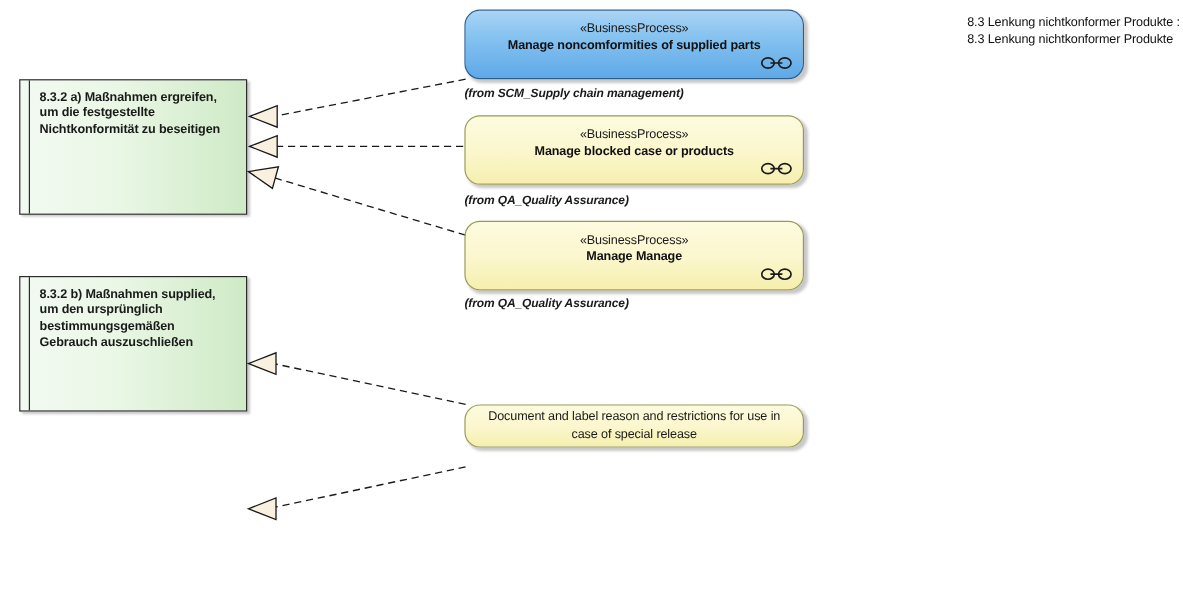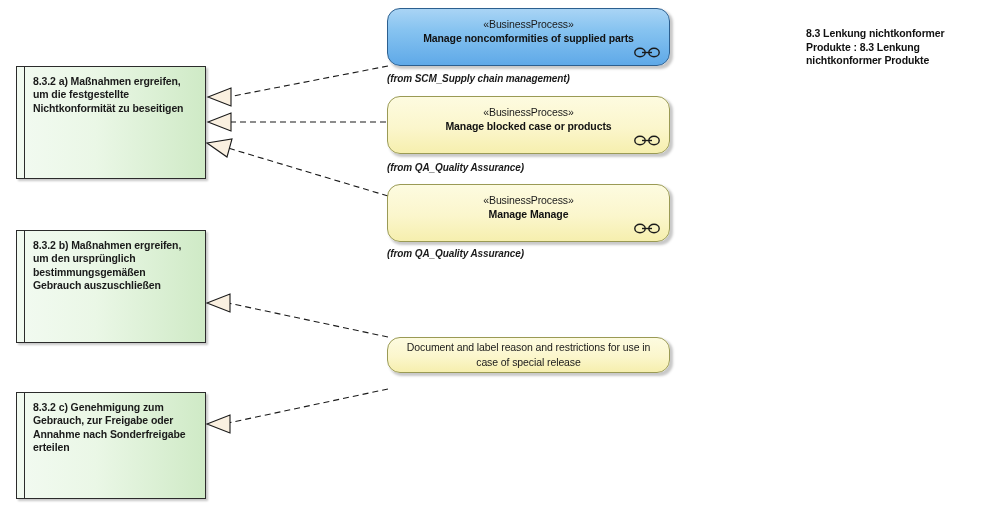--- a/index.html
+++ b/index.html
@@ -121,28 +121,27 @@
     font-weight: bold;
     color: #1a1a1a;
     letter-spacing: -0.1px;
     white-space: nowrap;
   }
 
   
   #diagram-title {
     position: absolute;
     left: 806px;
-    top: 27px;
+    top: 13px;
     width: 180px;
     font-size: 10.5px;
     color: #111111;
     line-height: 13.6px;
     letter-spacing: -0.1px;
     white-space: pre-line;
-    font-weight: bold;
   }
 </style>
 </head>
 <body>
 
 <div id="canvas">
 
   <svg id="connectors" viewBox="0 0 986 512" xmlns="http://www.w3.org/2000/svg">
 
     <g>
@@ -171,27 +170,23 @@
     </g>
   </svg>
 
   <div class="req-box" style="left:16px; top:66px; width:190px; height:113px;padding-left:24px;">
     <div class="req-bar"></div>
     <div class="req-text">8.3.2 a) Maßnahmen ergreifen, um die festgestellte Nichtkonformität zu beseitigen</div>
   </div>
 
   <div class="req-box" style="left:16px; top:230px; width:190px; height:113px;">
     <div class="req-bar"></div>
-    <div class="req-text">8.3.2 b) Maßnahmen ergreifen, um den ursprünglich bestimmungsgemäßen Gebrauch auszuschließen</div>
-  </div>
-
-  <div class="req-box" style="left:16px; top:392px; width:190px; height:107px;">
-    <div class="req-bar"></div>
-    <div class="req-text">8.3.2 c) Genehmigung zum Gebrauch, zur Freigabe oder Annahme nach Sonderfreigabe erteilen</div>
-  </div>
+    <div class="req-text">8.3.2 b) Maßnahmen supplied, um den ursprünglich bestimmungsgemäßen Gebrauch auszuschließen</div>
+  </div>
+
 
   <div class="proc-box proc-blue" style="left:387px; top:8px; width:283px; height:58px;">
     <div class="proc-inner">
       <div class="stereotype">«BusinessProcess»</div>
       <div class="proc-name">Manage noncomformities of supplied parts</div>
     </div>
     <svg class="act-icon" viewBox="0 0 26 11">
       <line x1="8" y1="5.5" x2="18" y2="5.5" stroke="#1a1a1a" stroke-width="1.4"></line>
       <ellipse cx="6" cy="5.5" rx="5.2" ry="4.2" fill="none" stroke="#1a1a1a" stroke-width="1.4"></ellipse>
       <ellipse cx="20" cy="5.5" rx="5.2" ry="4.2" fill="none" stroke="#1a1a1a" stroke-width="1.4"></ellipse>

